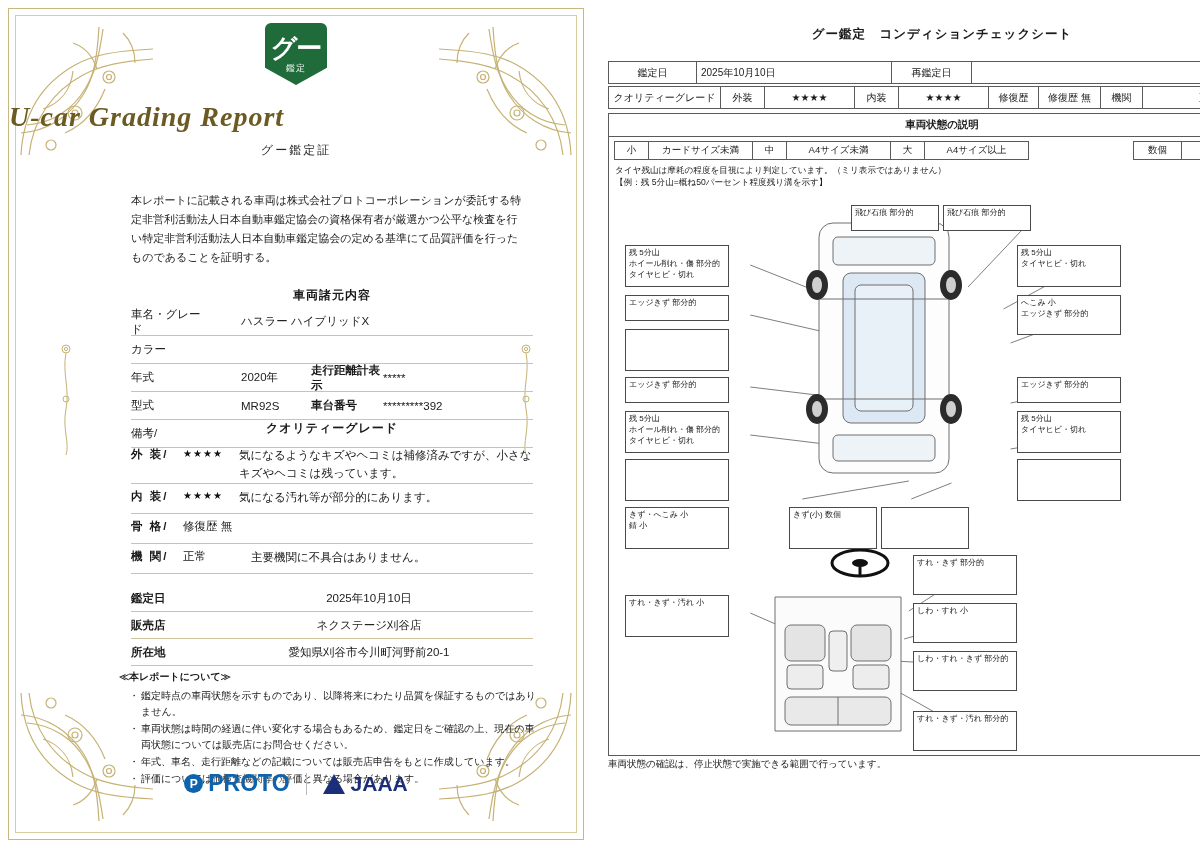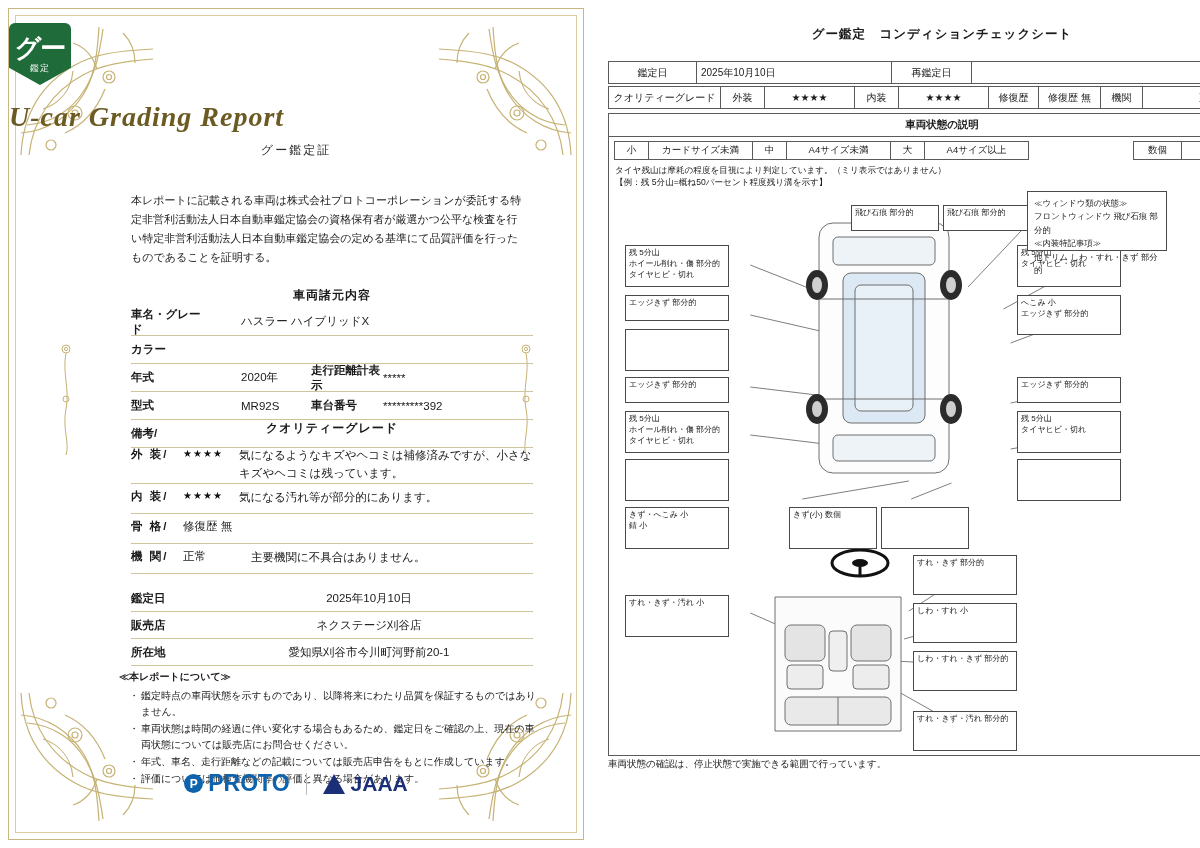--- a/index.html
+++ b/index.html
@@ -27,21 +27,21 @@
   .fl-tl { left:4px; top:4px; }
   .fl-tr { right:4px; top:4px; transform:scaleX(-1); }
   .fl-bl { left:4px; bottom:4px; transform:scaleY(-1); }
   .fl-br { right:4px; bottom:4px; transform:scale(-1,-1); }
 
   .side-orn { position:absolute; width:26px; height:120px; }
   .so-l { left:44px; top:330px; }
   .so-r { right:44px; top:330px; transform:scaleX(-1); }
 
   
-  .logo-wrap { position:absolute; left:0; right:0; top:14px; display:flex; justify-content:flex-start; }
+  .logo-wrap { position:absolute; left:0; right:0; top:14px; display:flex; justify-content:center; }
   .goo-badge { width:62px; height:62px; position:relative; }
   .goo-badge .shield {
     width:62px;height:62px;background:#1f6b3a;border-radius:6px;
     display:flex;flex-direction:column;align-items:center;justify-content:center;
     color:#fff;line-height:1;
     clip-path: polygon(0% 0%, 100% 0%, 100% 72%, 50% 100%, 0% 72%);
   }
   .goo-badge .g1 { font-size:26px; font-weight:bold; letter-spacing:-1px; }
   .goo-badge .g2 { font-size:9px; margin-top:3px; letter-spacing:1px; }
 
@@ -58,21 +58,21 @@
   .intro {
     position:absolute; left:122px; right:56px; top:182px;
     font-size:11px; line-height:1.72; color:#1c1c1c; text-align:left;
   }
 
   .sec-head { text-align:center; font-size:12px; font-weight:bold; letter-spacing:1px; }
 
   .specs { position:absolute; left:122px; right:50px; top:278px; }
   .specs .hdr { margin-bottom:4px; }
   .row { display:flex; align-items:center; border-bottom:1px solid #cfc49b; height:28px; font-size:11.5px; }
-  .row .lbl { width:74px; font-weight:bold; color:#1a1a1a; }
+  .row .lbl { width:74px; font-weight:normal; color:#1a1a1a; }
   .row .val { flex:1; }
   .row .val2 { width:150px; }
   .row .lbl2 { width:72px; font-weight:bold; }
   .indent { padding-left:36px; }
 
   .qg { position:absolute; left:122px; right:50px; top:411px; }
   .qg .hdr { margin-bottom:5px; }
   .qrow { display:flex; border-bottom:1px solid #cfc49b; min-height:30px; font-size:11.5px; padding-top:5px; }
   .qrow .k { width:52px; font-weight:bold; letter-spacing:2px; }
   .qrow .stars { width:56px; color:#111; font-size:10px; letter-spacing:1px; padding-top:1px;}
@@ -495,24 +495,18 @@
 錆 小</div>
         <div class="cell" style="left:176px;top:316px;width:88px;height:42px">きず(小) 数個</div>
         <div class="cell" style="left:268px;top:316px;width:88px;height:42px"></div>
 
         <div class="cell" style="left:300px;top:364px;width:104px;height:40px">すれ・きず 部分的</div>
         <div class="cell" style="left:300px;top:412px;width:104px;height:40px">しわ・すれ 小</div>
         <div class="cell" style="left:300px;top:460px;width:104px;height:40px">しわ・すれ・きず 部分的</div>
         <div class="cell" style="left:300px;top:520px;width:104px;height:40px">すれ・きず・汚れ 部分的</div>
         <div class="cell" style="left:12px;top:404px;width:104px;height:42px">すれ・きず・汚れ 小</div>
 
-        <div class="notebox" style="left:414px;top:0px;width:140px;height:60px">
-          <div>≪ウィンドウ類の状態≫</div>
-          <div>フロントウィンドウ 飛び石痕 部分的</div>
-          <div>≪内装特記事項≫</div>
-          <div>他トリム しわ・すれ・きず 部分的</div>
-        </div>
       </div>
     </div>
 
     <div class="footnote">車両状態の確認は、停止状態で実施できる範囲で行っています。</div>
   </div>
 </div>
 
 </body></html>

